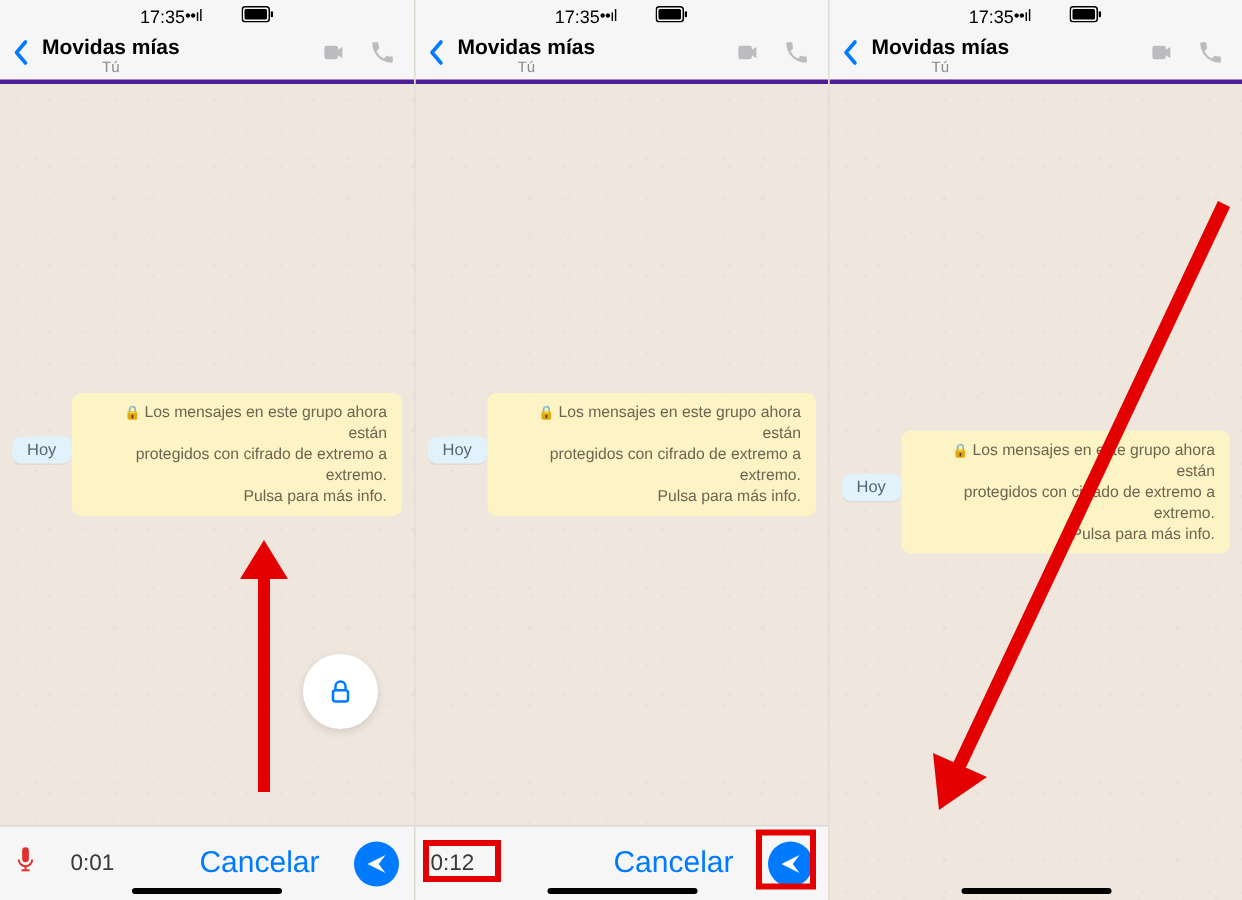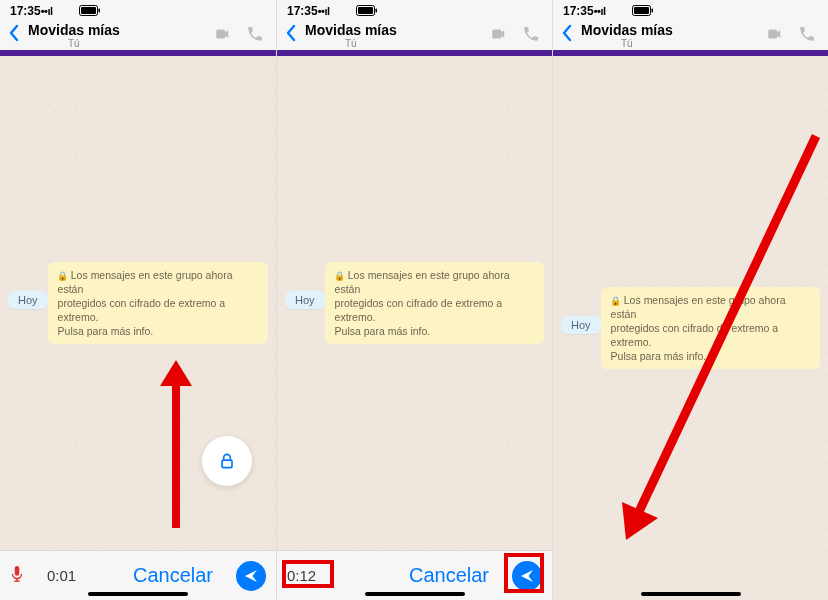--- a/index.html
+++ b/index.html
@@ -19,34 +19,34 @@
     display: flex;
     flex-direction: column;
     overflow: hidden;
   }
   .screen + .screen { border-left: 1px solid rgba(0,0,0,0.05); }
   .status-bar {
     height: 22px;
     background: #f6f6f6;
     display: flex;
     align-items: center;
-    justify-content: flex-start;
+    justify-content: center;
     padding: 0 10px;
     font-size: 12px;
-    font-weight: 700;
+    font-weight: 400;
     color: #000;
   }
   .status-right { display: flex; gap: 13px; align-items: center; font-size: 11px; letter-spacing: -0.5px; }
   .nav-bar {
     height: 34px;
     background: #f6f6f6;
     display: flex;
     align-items: center;
     padding: 0 8px;
-    border-bottom: 6px solid #4c1d95;
+    border-bottom: 3px solid #4c1d95;
     position: relative;
   }
   .back-chevron { color: #007aff; font-size: 22px; font-weight: 300; padding: 0 4px 2px 0; cursor: pointer; }
   .chat-title-block { display: flex; flex-direction: column; margin-left: 4px; flex: 1; line-height: 1.1; }
   .chat-title { font-size: 14px; font-weight: 600; color: #000; }
   .chat-subtitle { font-size: 10px; color: #8a8a8d; margin-left: 40px; }
   .call-icons { display: flex; gap: 14px; color: #bcbcc0; padding-right: 4px; }
   .call-icons svg { width: 18px; height: 18px; }
   .chat-body {
     flex: 1;
@@ -68,21 +68,21 @@
     font-size: 11px;
     padding: 3px 10px;
     border-radius: 6px;
     margin-bottom: 6px;
     box-shadow: 0 1px 0 rgba(0,0,0,0.05);
   }
   .encryption-box {
     background: #fdf4c5;
     color: #6f6450;
     font-size: 10.5px;
-    text-align: left;
+    text-align: right;
     padding: 6px 10px;
     border-radius: 6px;
     max-width: 230px;
     line-height: 1.35;
   }
   .encryption-box .lock-glyph { font-size: 9px; margin-right: 2px; }
   .bottom-bar {
     height: 50px;
     background: #f6f6f6;
     border-top: 1px solid #d9d8d7;

